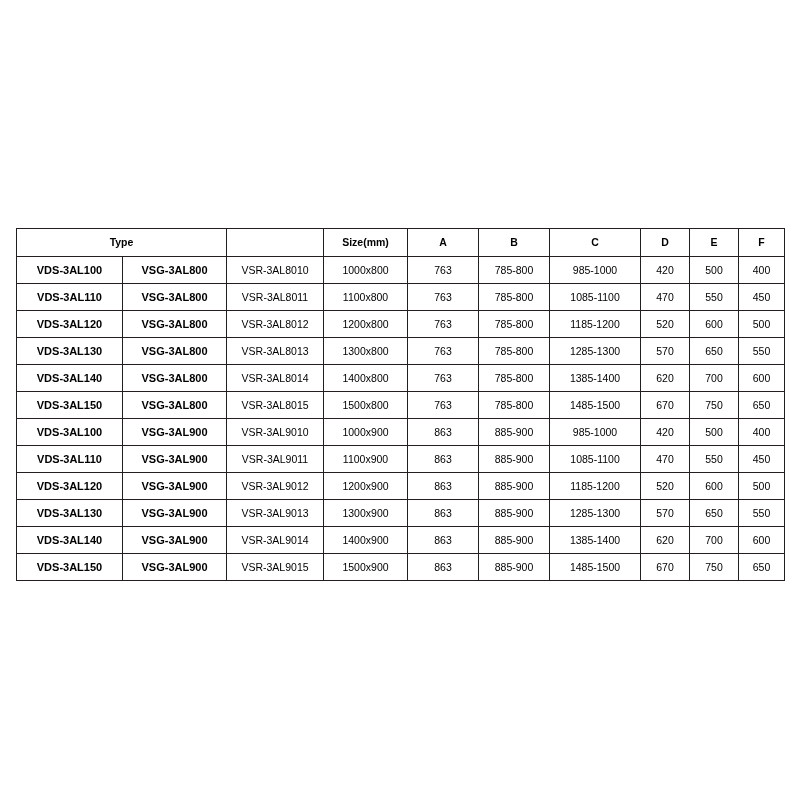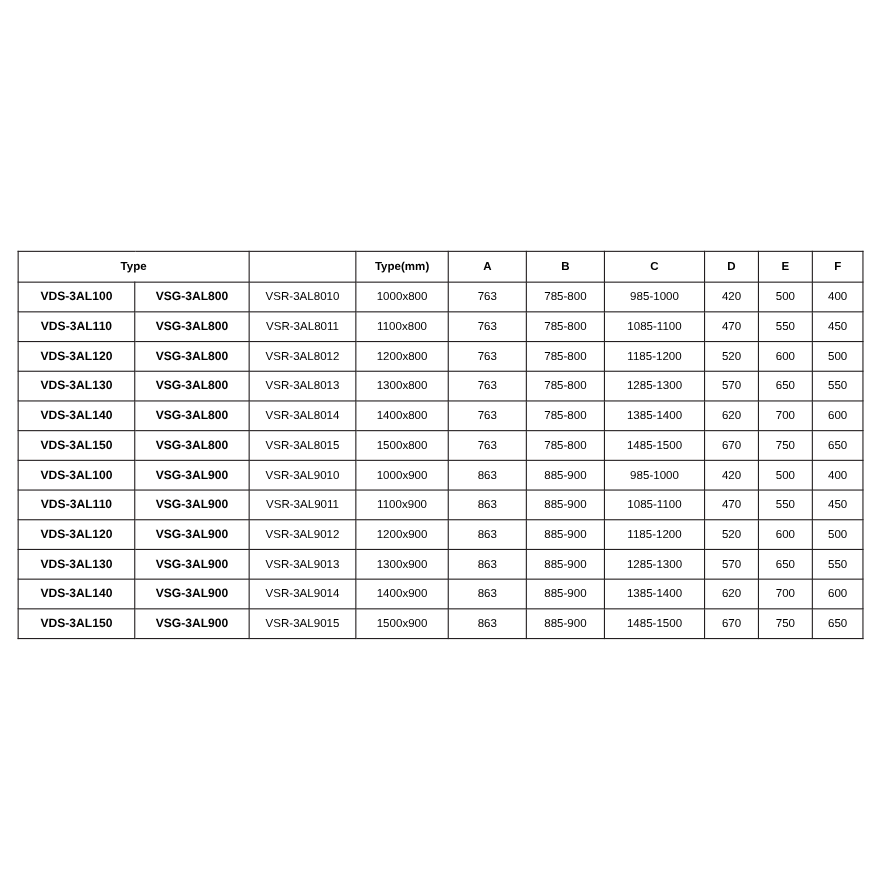--- a/index.html
+++ b/index.html
@@ -89,21 +89,21 @@
         <col class="c5">
           <col class="c6">
           <col class="c7">
           <col class="c8">
           <col class="c9">
       </colgroup>
       <thead>
         <tr>
           <th colspan="2">Type</th>
           <th class="blank-head"></th>
-          <th>Type(mm)</th>
+          <th>Size(mm)</th>
           <th>A</th>
           <th>B</th>
           <th>C</th>
           <th>D</th>
           <th>E</th>
           <th>F</th>
         </tr>
       </thead>
       <tbody>
         <tr>

